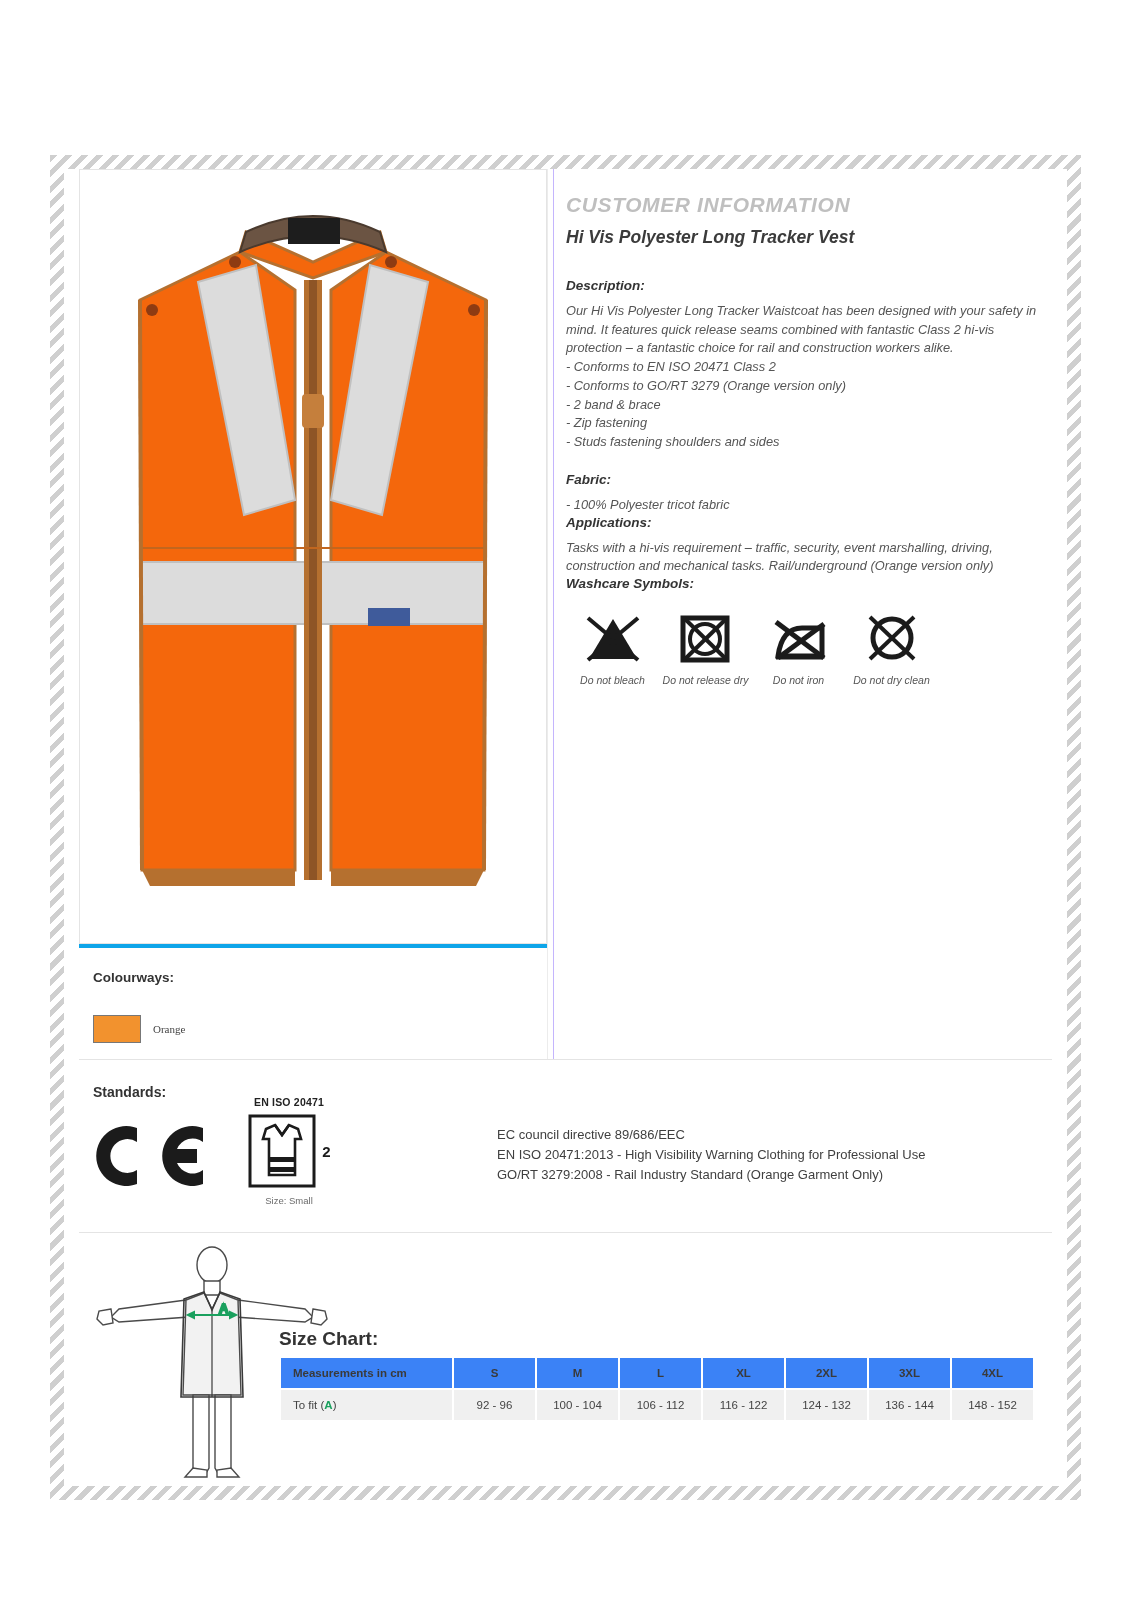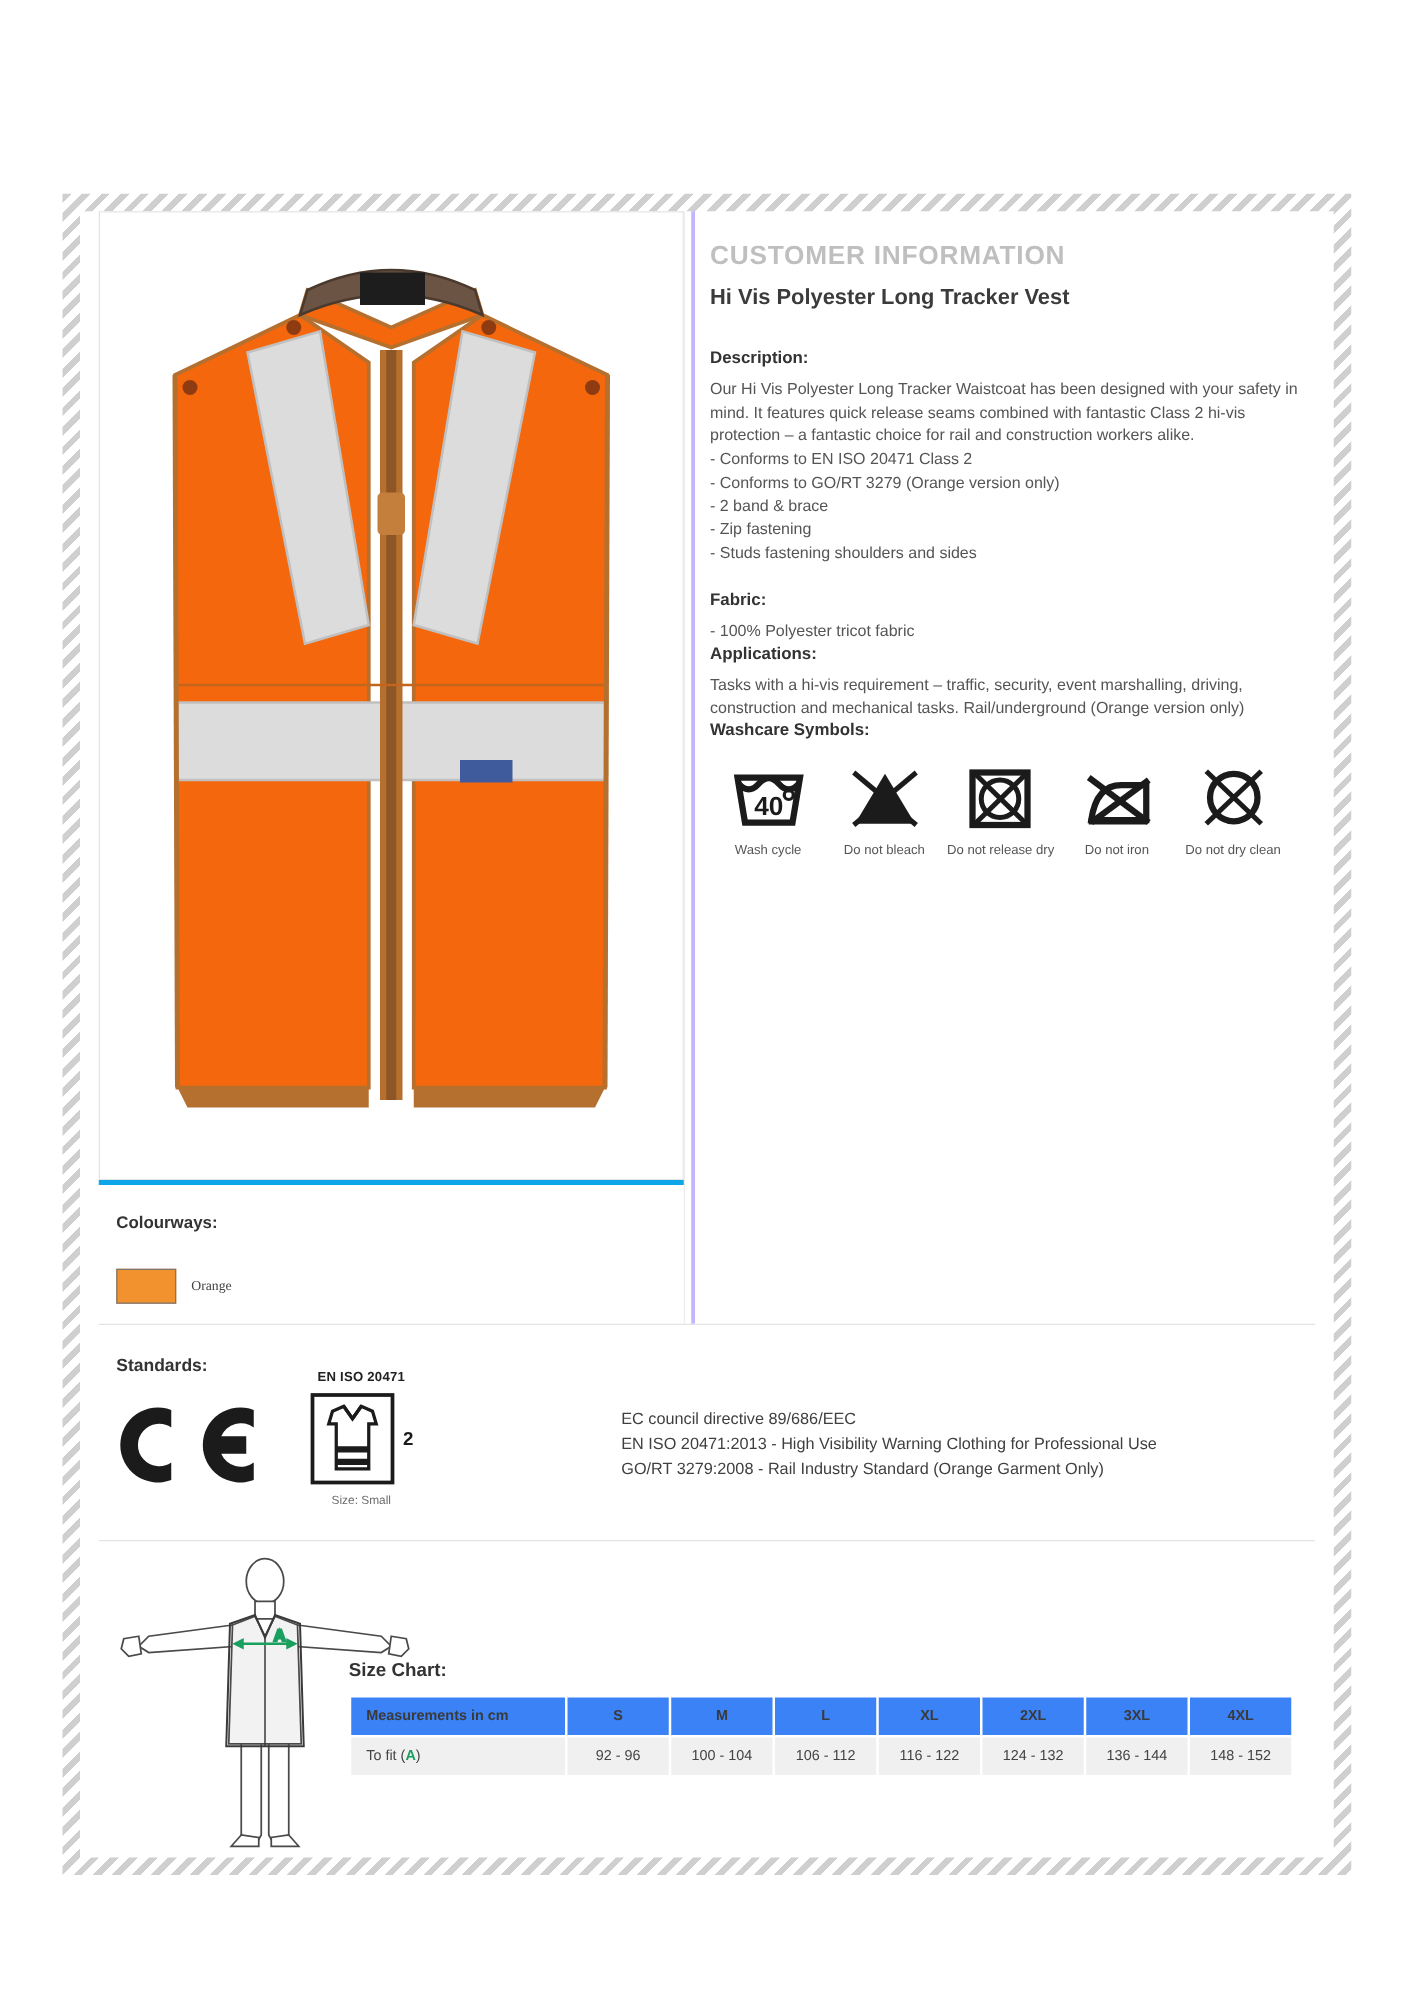--- a/index.html
+++ b/index.html
@@ -9,21 +9,21 @@
 
   
   .frame{position:absolute;left:50px;top:155px;width:1031px;height:1345px;
     background:repeating-linear-gradient(135deg,#cfcfcf 0px,#cfcfcf 5px,#ffffff 5px,#ffffff 11px);
     box-sizing:border-box;}
   .frame-inner{position:absolute;left:14px;top:14px;right:14px;bottom:14px;background:#fff;}
 
   
   .top{position:absolute;left:79px;top:169px;width:973px;height:890px;display:flex;}
   .photo-col{width:468px;box-sizing:border-box;border:1px solid #e4e4e4;background:#fff;position:relative;height:775px;}
-  .info-col{flex:1;padding:12px 6px 0 12px;box-sizing:border-box;border-left:3px solid #c4b5fd;margin-left:6px;}
+  .info-col{flex:1;padding:12px 6px 0 12px;box-sizing:border-box;border-left:1px solid #c4b5fd;margin-left:6px;font-style:italic;}
 
   .cust-head{font-size:21px;font-weight:bold;letter-spacing:.6px;color:#bfbfbf;margin:12px 0 10px 0;}
   .prod-title{font-size:17.5px;font-weight:bold;color:#3b3b3b;margin:0 0 30px 0;}
   h3.sec{font-size:13.5px;font-weight:bold;color:#333;margin:0 0 9px 0;}
   p.body,li.body{font-size:12.8px;line-height:1.45;color:#555;margin:0;}
   .para{margin-bottom:20px;}
   .bullets{list-style:none;margin:0 0 20px 0;padding:0;}
   .bullets li{font-size:12.8px;line-height:1.48;color:#555;}
 
   
@@ -53,21 +53,21 @@
   .eniso-size{font-size:9.5px;color:#6b6b6b;margin-top:6px;}
   .gort{position:absolute;left:290px;top:26px;text-align:center;width:120px;}
   .gort-cap{font-size:10.5px;font-weight:bold;color:#222;}
   .std-text{position:absolute;left:418px;top:55px;font-size:13px;line-height:1.55;color:#3f3f3f;}
 
   .divider-h2{position:absolute;left:79px;top:1232px;width:973px;height:1px;background:#e4e4e4;}
 
   
   .sizeblock{position:absolute;left:79px;top:1243px;width:973px;height:250px;}
   .mannequin{position:absolute;left:10px;top:0px;}
-  .sc-title{position:absolute;left:200px;top:85px;font-size:15px;font-weight:bold;color:#333;}
+  .sc-title{position:absolute;left:200px;top:85px;font-size:19px;font-weight:bold;color:#333;}
   table.sc{position:absolute;left:200px;top:113px;border-collapse:collapse;}
   table.sc td{font-size:11.5px;font-weight:bold;color:#3a3a3a;padding:9px 4px;text-align:center;
      background:#3b82f6;border:2px solid #ffffff;min-width:73px;}
   table.sc td.lbl{text-align:left;padding-left:12px;min-width:155px;}
   table.sc tr.vals td{font-weight:normal;color:#444;background:#f0f0f0;}
   table.sc tr.vals td.lbl{font-weight:normal;}
   .green{color:#1aa05e;font-weight:bold;}
 
   
   .vest-wrap{position:absolute;left:0;top:0;width:466px;height:773px;}
@@ -147,31 +147,20 @@
 
       <h3 class="sec">Fabric:</h3>
       <p class="body para">- 100% Polyester tricot fabric</p>
 
       <h3 class="sec">Applications:</h3>
       <p class="body para">Tasks with a hi-vis requirement – traffic, security, event marshalling, driving, construction and mechanical tasks. Rail/underground (Orange version only)</p>
 
       <h3 class="sec">Washcare Symbols:</h3>
       <div class="wash-row">
 
-        <div class="wash-item">
-          <div class="wash-ico">
-            <svg width="62" height="52" viewBox="0 0 62 52">
-              <path d="M6 10 L56 10 L50 46 L12 46 Z" fill="none" stroke="#1b1b1b" stroke-width="5"></path>
-              <path d="M7 15 q8 9 16 0 q8 -9 16 0 q8 9 16 0" fill="none" stroke="#1b1b1b" stroke-width="5"></path>
-              <text x="31" y="40" font-family="'Liberation Sans',sans-serif" font-size="21" font-weight="bold" fill="#1b1b1b" text-anchor="middle">40</text>
-              <circle cx="47" cy="24" r="3.6" fill="none" stroke="#1b1b1b" stroke-width="2.6"></circle>
-            </svg>
-          </div>
-          <div class="wash-cap">Wash cycle</div>
-        </div>
 
         <div class="wash-item">
           <div class="wash-ico">
             <svg width="62" height="52" viewBox="0 0 62 52">
               <path d="M31 7 L55 47 L7 47 Z" fill="#1b1b1b"></path>
               <line x1="6" y1="6" x2="56" y2="48" stroke="#1b1b1b" stroke-width="4"></line>
               <line x1="56" y1="6" x2="6" y2="48" stroke="#1b1b1b" stroke-width="4"></line>
             </svg>
           </div>
           <div class="wash-cap">Do not bleach</div>

